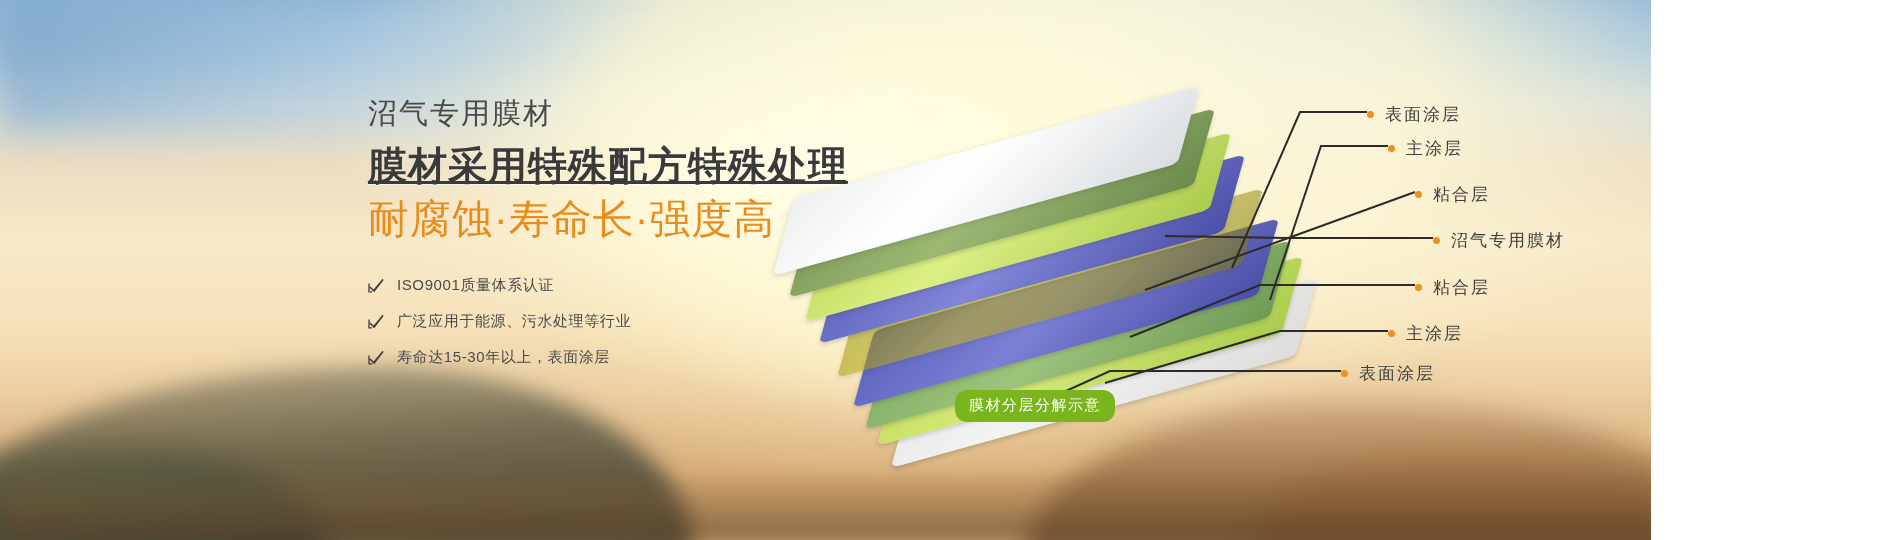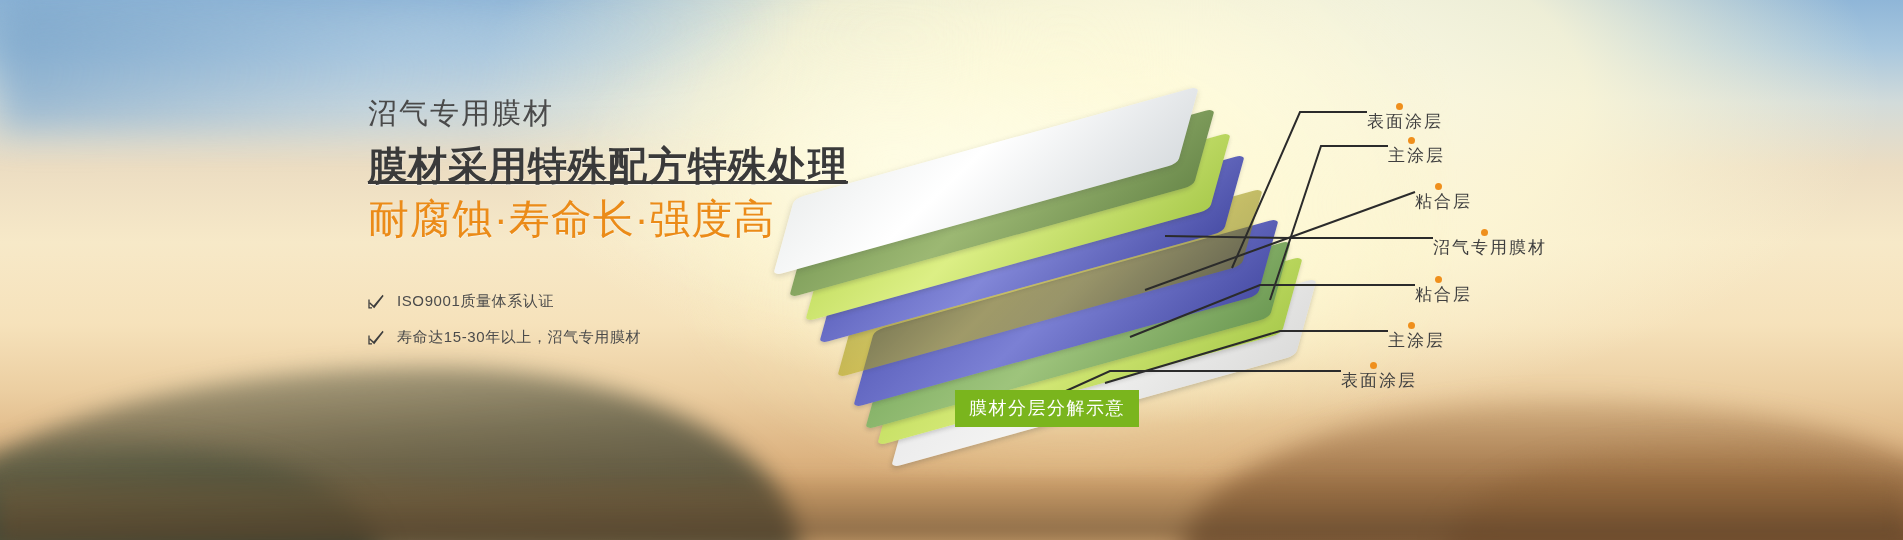--- a/index.html
+++ b/index.html
@@ -3,21 +3,21 @@
 <meta charset="utf-8">
 <style>
   * { box-sizing: border-box; margin: 0; padding: 0; }
   html, body {
     width: 1903px; height: 540px;
     overflow: hidden;
     font-family: "Liberation Sans", "DejaVu Sans", sans-serif;
   }
   #banner {
     position: relative;
-    width: 1903px; height: 540px;
+    width: 1651px; height: 540px;
     overflow: hidden;
     background: #f3e7cf;
   }
 
   
   .bg-sky {
     position: absolute; inset: 0;
     background:
       radial-gradient(ellipse 900px 420px at 62% 18%, #fdfbe8 0%, rgba(253,247,214,0.85) 45%, rgba(250,238,200,0) 78%),
       linear-gradient(to bottom,
@@ -127,21 +127,21 @@
   .subline {
     margin-top: 7px;
     font-size: 41px;
     font-weight: normal;
     color: #eb8b18;
     letter-spacing: 1px;
     line-height: 1.15;
     text-shadow: 0 1px 1px rgba(255,255,255,0.5);
   }
   .features {
-    margin-top: 49px;
+    margin-top: 33px;
     list-style: none;
   }
   .feature {
     display: flex;
     align-items: center;
     margin-bottom: 17px;
     font-size: 15px;
     color: #4b4b4b;
     letter-spacing: 0.6px;
   }
@@ -198,44 +198,43 @@
     transform: rotate(-15.5deg) skewX(-31deg) scaleY(0.62);
     opacity: 0.85;
   }
 
   
   .callout {
     position: absolute;
     display: flex;
     align-items: center;
     white-space: nowrap;
-    flex-direction: column;
   }
   .callout .dot {
     width: 7px; height: 7px;
     border-radius: 50%;
     background: #ef8f1c;
     margin-right: 11px;
     flex: 0 0 7px;
   }
   .callout .lbl {
     font-size: 17px;
     color: #3f3f3f;
     letter-spacing: 2px;
   }
 
   .badge {
     position: absolute;
     left: 955px; top: 390px;
     background: #7ab51d;
     color: #ffffff;
-    font-size: 18px;
+    font-size: 15px;
     letter-spacing: 1.5px;
     padding: 6px 14px 7px;
-    border-radius: 0;
+    border-radius: 12px;
   }
 
   svg.leader-svg { position: absolute; left: 0; top: 0; width: 1903px; height: 540px; pointer-events: none; }
 </style>
 </head>
 <body>
 
 <div id="banner">
 
   <div class="bg-sky"></div>
@@ -264,21 +263,30 @@
         </span>
         <span>ISO9001质量体系认证</span>
       </li>
       <li class="feature">
         <span class="tick">
           <svg width="17" height="17" viewBox="0 0 17 17">
             <path d="M2 9.2 L5.6 12.6 L14.6 1.8 L15.6 3.1 L6.2 15.2 L1.1 10.3 Z" fill="#3d3d3d"></path>
             <path d="M1.0 6.6 L1.0 14.8 L4.0 14.8" fill="none" stroke="#3d3d3d" stroke-width="1.3"></path>
           </svg>
         </span>
-        <span>寿命达15-30年以上，沼气专用膜材</span>
+        <span>广泛应用于能源、污水处理等行业</span>
+      </li>
+      <li class="feature">
+        <span class="tick">
+          <svg width="17" height="17" viewBox="0 0 17 17">
+            <path d="M2 9.2 L5.6 12.6 L14.6 1.8 L15.6 3.1 L6.2 15.2 L1.1 10.3 Z" fill="#3d3d3d"></path>
+            <path d="M1.0 6.6 L1.0 14.8 L4.0 14.8" fill="none" stroke="#3d3d3d" stroke-width="1.3"></path>
+          </svg>
+        </span>
+        <span>寿命达15-30年以上，表面涂层</span>
       </li>
     </ul>
   </div>
 
   <div class="product">
     <div class="sheet s1"></div>
     <div class="sheet s2"></div>
     <div class="sheet s3"></div>
     <div class="sheet s4"></div>
     <div class="fiber"></div>

